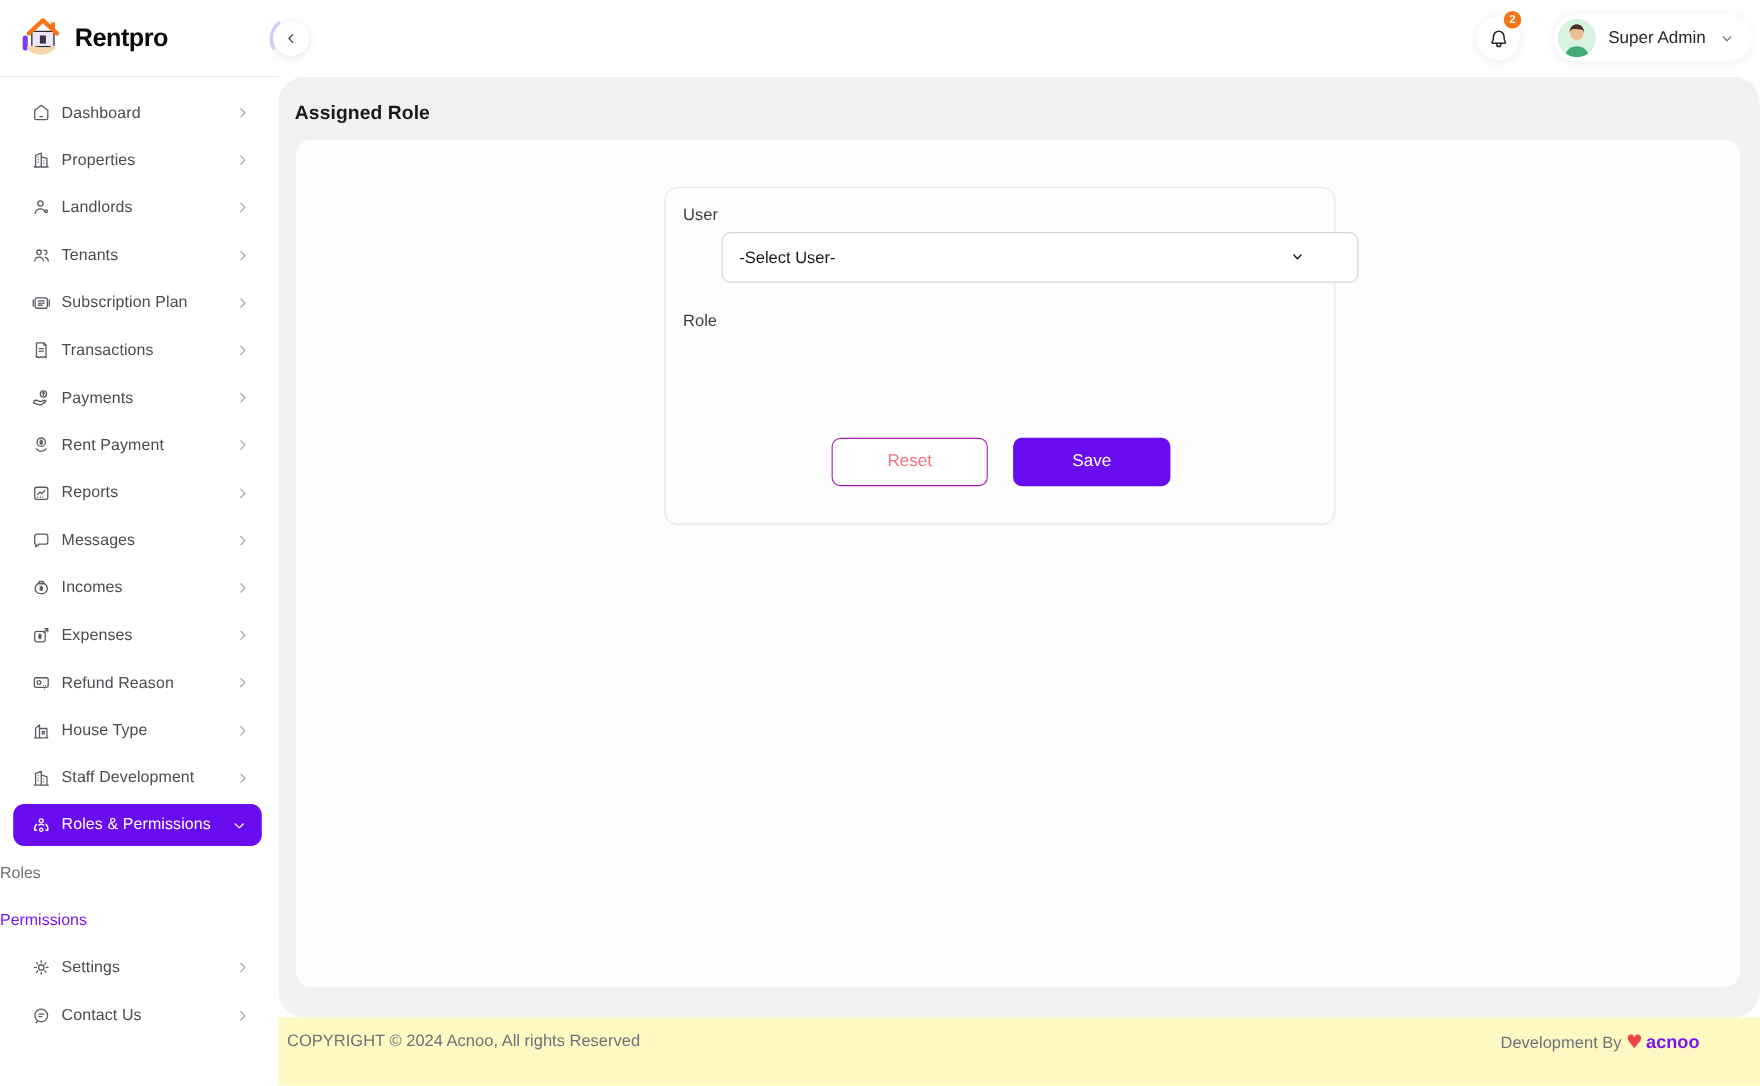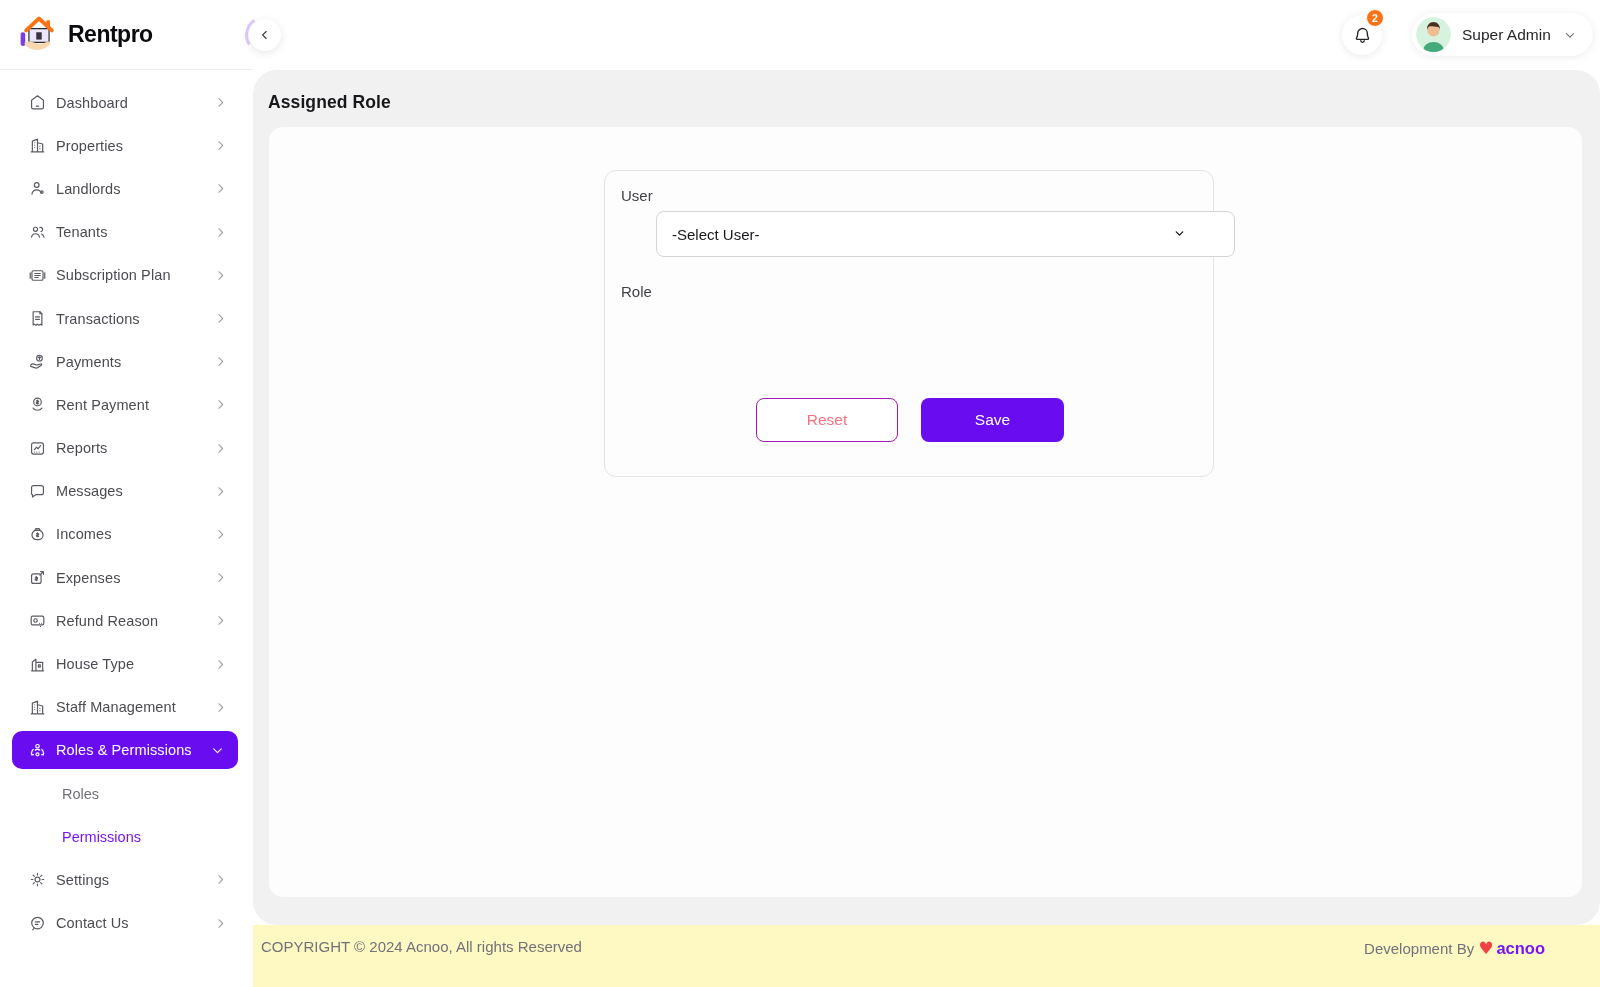--- a/index.html
+++ b/index.html
@@ -14,21 +14,21 @@
   .brand-name { font-size:23px; font-weight:800; color:#0b0b0f; letter-spacing:-0.5px; margin-left:6px; }
   .nav { padding-top:11px; }
   .nav-item { height:43.2px; display:flex; align-items:center; padding:0 26px 0 28px; cursor:pointer; color:#55555e; }
   .nav-item .nav-ic { display:flex; color:#5b5b63; }
   .nav-item .nav-ic svg { width:19px; height:19px; fill:none; stroke:currentColor; stroke-width:1.5; stroke-linecap:round; stroke-linejoin:round; }
   .nav-label { font-size:14.5px; margin-left:9px; color:#4b4b52; letter-spacing:0.1px; }
   .nav-chev { margin-left:auto; display:flex; color:#a1a1aa; }
   .nav-chev svg { width:13px; height:13px; fill:none; stroke:currentColor; stroke-width:2; stroke-linecap:round; stroke-linejoin:round; }
   .nav-item.active { background:#6a0cf0; border-radius:10px; margin:2.6px 15px 2.6px 12px; height:38px; padding:0 14px 0 16px; }
   .nav-item.active .nav-ic, .nav-item.active .nav-label, .nav-item.active .nav-chev { color:#fff; }
-  .sub-item { height:43.2px; display:flex; align-items:center; padding-left:62px; font-size:14.5px; color:#6f6f78; cursor:pointer; }
+  .sub-item { height:43.2px; display:flex; align-items:center; font-size:14.5px; color:#6f6f78; cursor:pointer; }
   .sub-item.active { color:#7a14f2; }
 
   
   .header { position:absolute; left:253px; top:0; width:1347px; height:70px; background:#fff; }
   .collapse-btn { position:absolute; left:-4px; top:19px; width:32px; height:32px; border-radius:50%; background:#fff;
     box-shadow:0 2px 8px rgba(0,0,0,.10); display:flex; align-items:center; justify-content:center; cursor:pointer; z-index:6; }
   .collapse-btn::before { content:""; position:absolute; left:-4px; top:-3px; width:32px; height:32px; border-radius:50%;
     border:3px solid transparent; border-left-color:#d9c7fb; transform:rotate(12deg); }
   .collapse-btn svg { width:14px; height:14px; fill:none; stroke:#3f3f46; stroke-width:2; stroke-linecap:round; stroke-linejoin:round; }
   .bell-wrap { position:absolute; left:1089px; top:13px; width:44px; height:44px; }
@@ -311,21 +311,21 @@
           </span>
       </div>
 
       <div class="nav-item">
         <span class="nav-ic">
             <svg viewBox="0 0 24 24">
               <path d="M4 20h16M5.5 20V6.5L12 4v16M12 8.5l6.5 1.6V20"></path>
               <path d="M8.5 8.5h.01M8.5 11.5h.01M8.5 14.5h.01M15 13h.01M15 16h.01"></path>
             </svg>
           </span>
-        <span class="nav-label">Staff Management</span>
+        <span class="nav-label">Staff Development</span>
         <span class="nav-chev">
             <svg viewBox="0 0 24 24">
               <path d="M9 5l7 7-7 7"></path>
             </svg>
           </span>
       </div>
 
       <div class="nav-item active">
         <span class="nav-ic">
             <svg viewBox="0 0 24 24">

